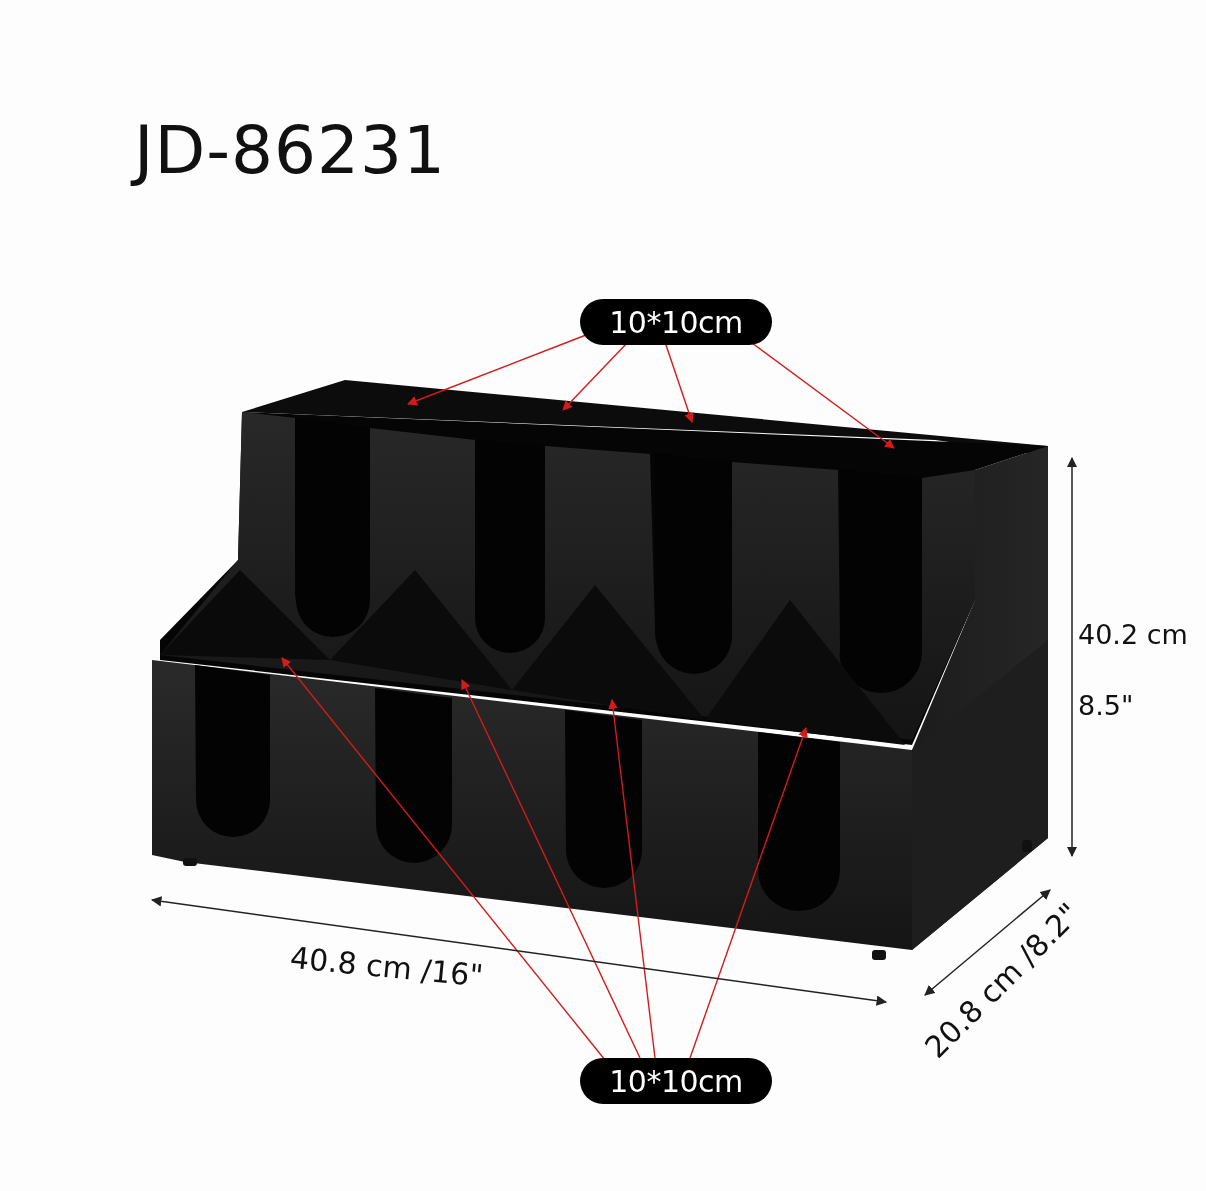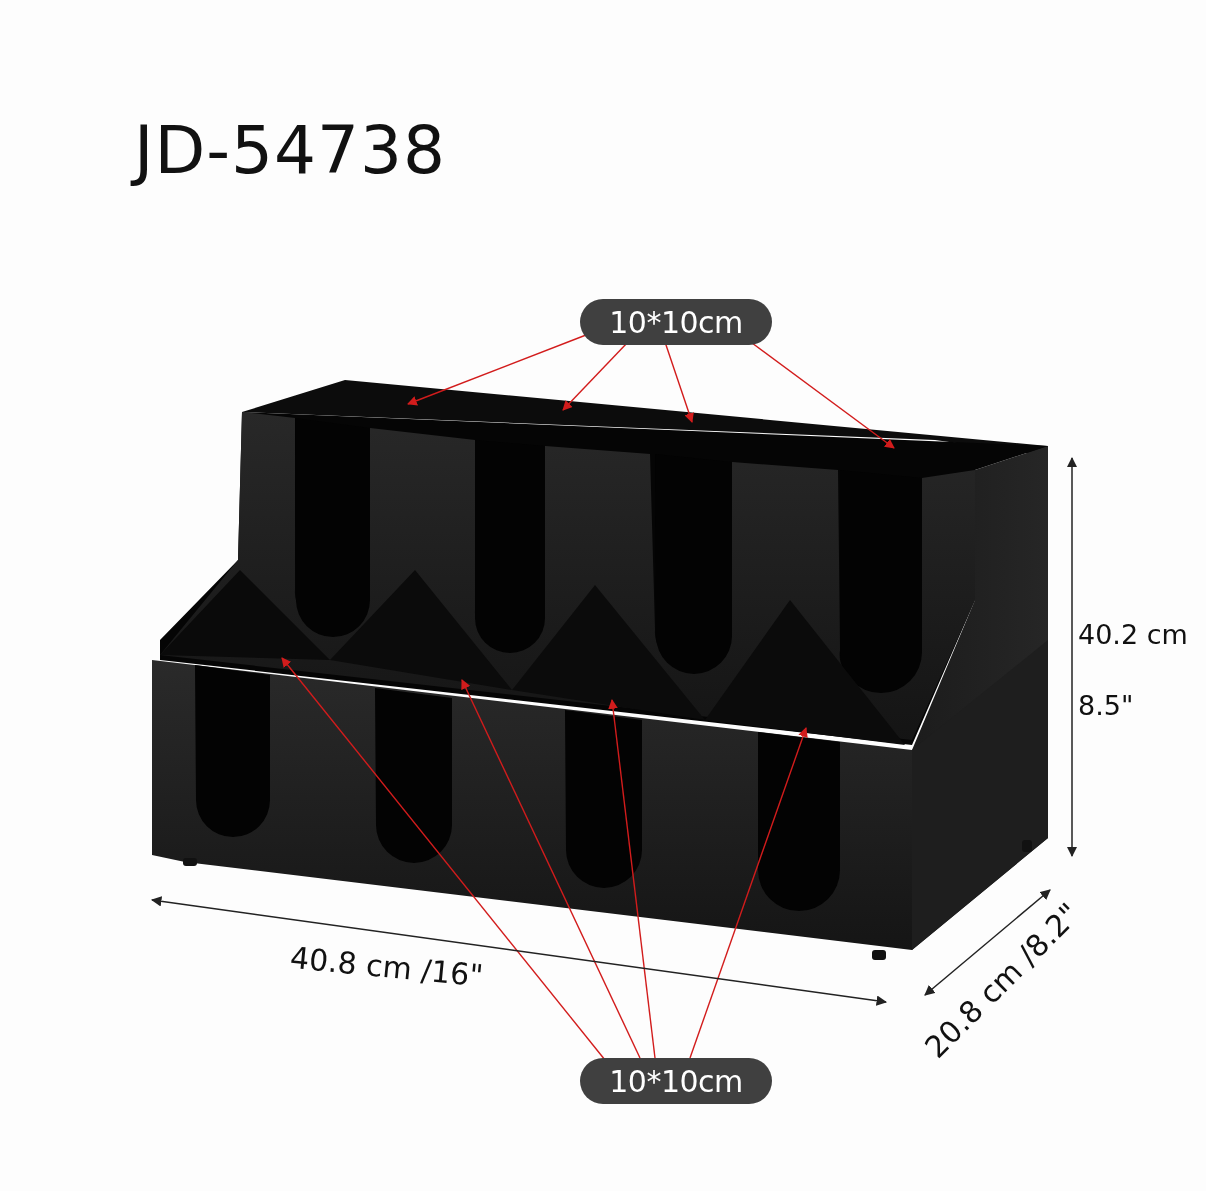--- a/index.html
+++ b/index.html
@@ -7,39 +7,39 @@
       width: 1206px; height: 1191px; position: relative; overflow: hidden;
       background: #fdfdfd;
       font-family: "DejaVu Sans", sans-serif;
     }
     .model-code {
       position: absolute; left: 134px; top: 118px;
       font-size: 66px; color: #111; letter-spacing: 1px; line-height: 1;
     }
     .pill {
       position: absolute; width: 192px; height: 46px; border-radius: 23px;
-      background: #404040; color: #fff; font-size: 30px;
+      background: #000000; color: #fff; font-size: 30px;
       display: flex; align-items: center; justify-content: center;
       letter-spacing: -0.5px;
     }
     .pill.top { left: 580px; top: 299px; }
     .pill.bottom { left: 580px; top: 1058px; }
     .dim {
       position: absolute; color: #111; font-size: 27px; white-space: nowrap;
     }
     .dim.height-cm { left: 1078px; top: 619px; }
     .dim.height-in { left: 1078px; top: 690px; }
     .dim.width { left: 292px; top: 940px; transform: rotate(5.5deg); transform-origin: left top; font-size: 30px; }
     .dim.depth { left: 918px; top: 1040px; transform: rotate(-45deg); transform-origin: left top; font-size: 30px; }
     svg.art { position: absolute; left: 0; top: 0; }
   </style>
 </head>
 <body>
 
-<div class="model-code">JD-54738</div>
+<div class="model-code">JD-86231</div>
 
 <svg class="art" width="1206" height="1191" viewBox="0 0 1206 1191">
   <defs>
     <marker id="arrRed" viewBox="0 0 10 10" refX="9" refY="5" markerWidth="7" markerHeight="7" orient="auto-start-reverse">
       <path d="M0,0 L10,5 L0,10 z" fill="#d21c1c"></path>
     </marker>
     <marker id="arrBlk" viewBox="0 0 10 10" refX="9" refY="5" markerWidth="7" markerHeight="7" orient="auto-start-reverse">
       <path d="M0,0 L10,5 L0,10 z" fill="#222"></path>
     </marker>
     <linearGradient id="faceGrad" x1="0" y1="0" x2="0" y2="1">

